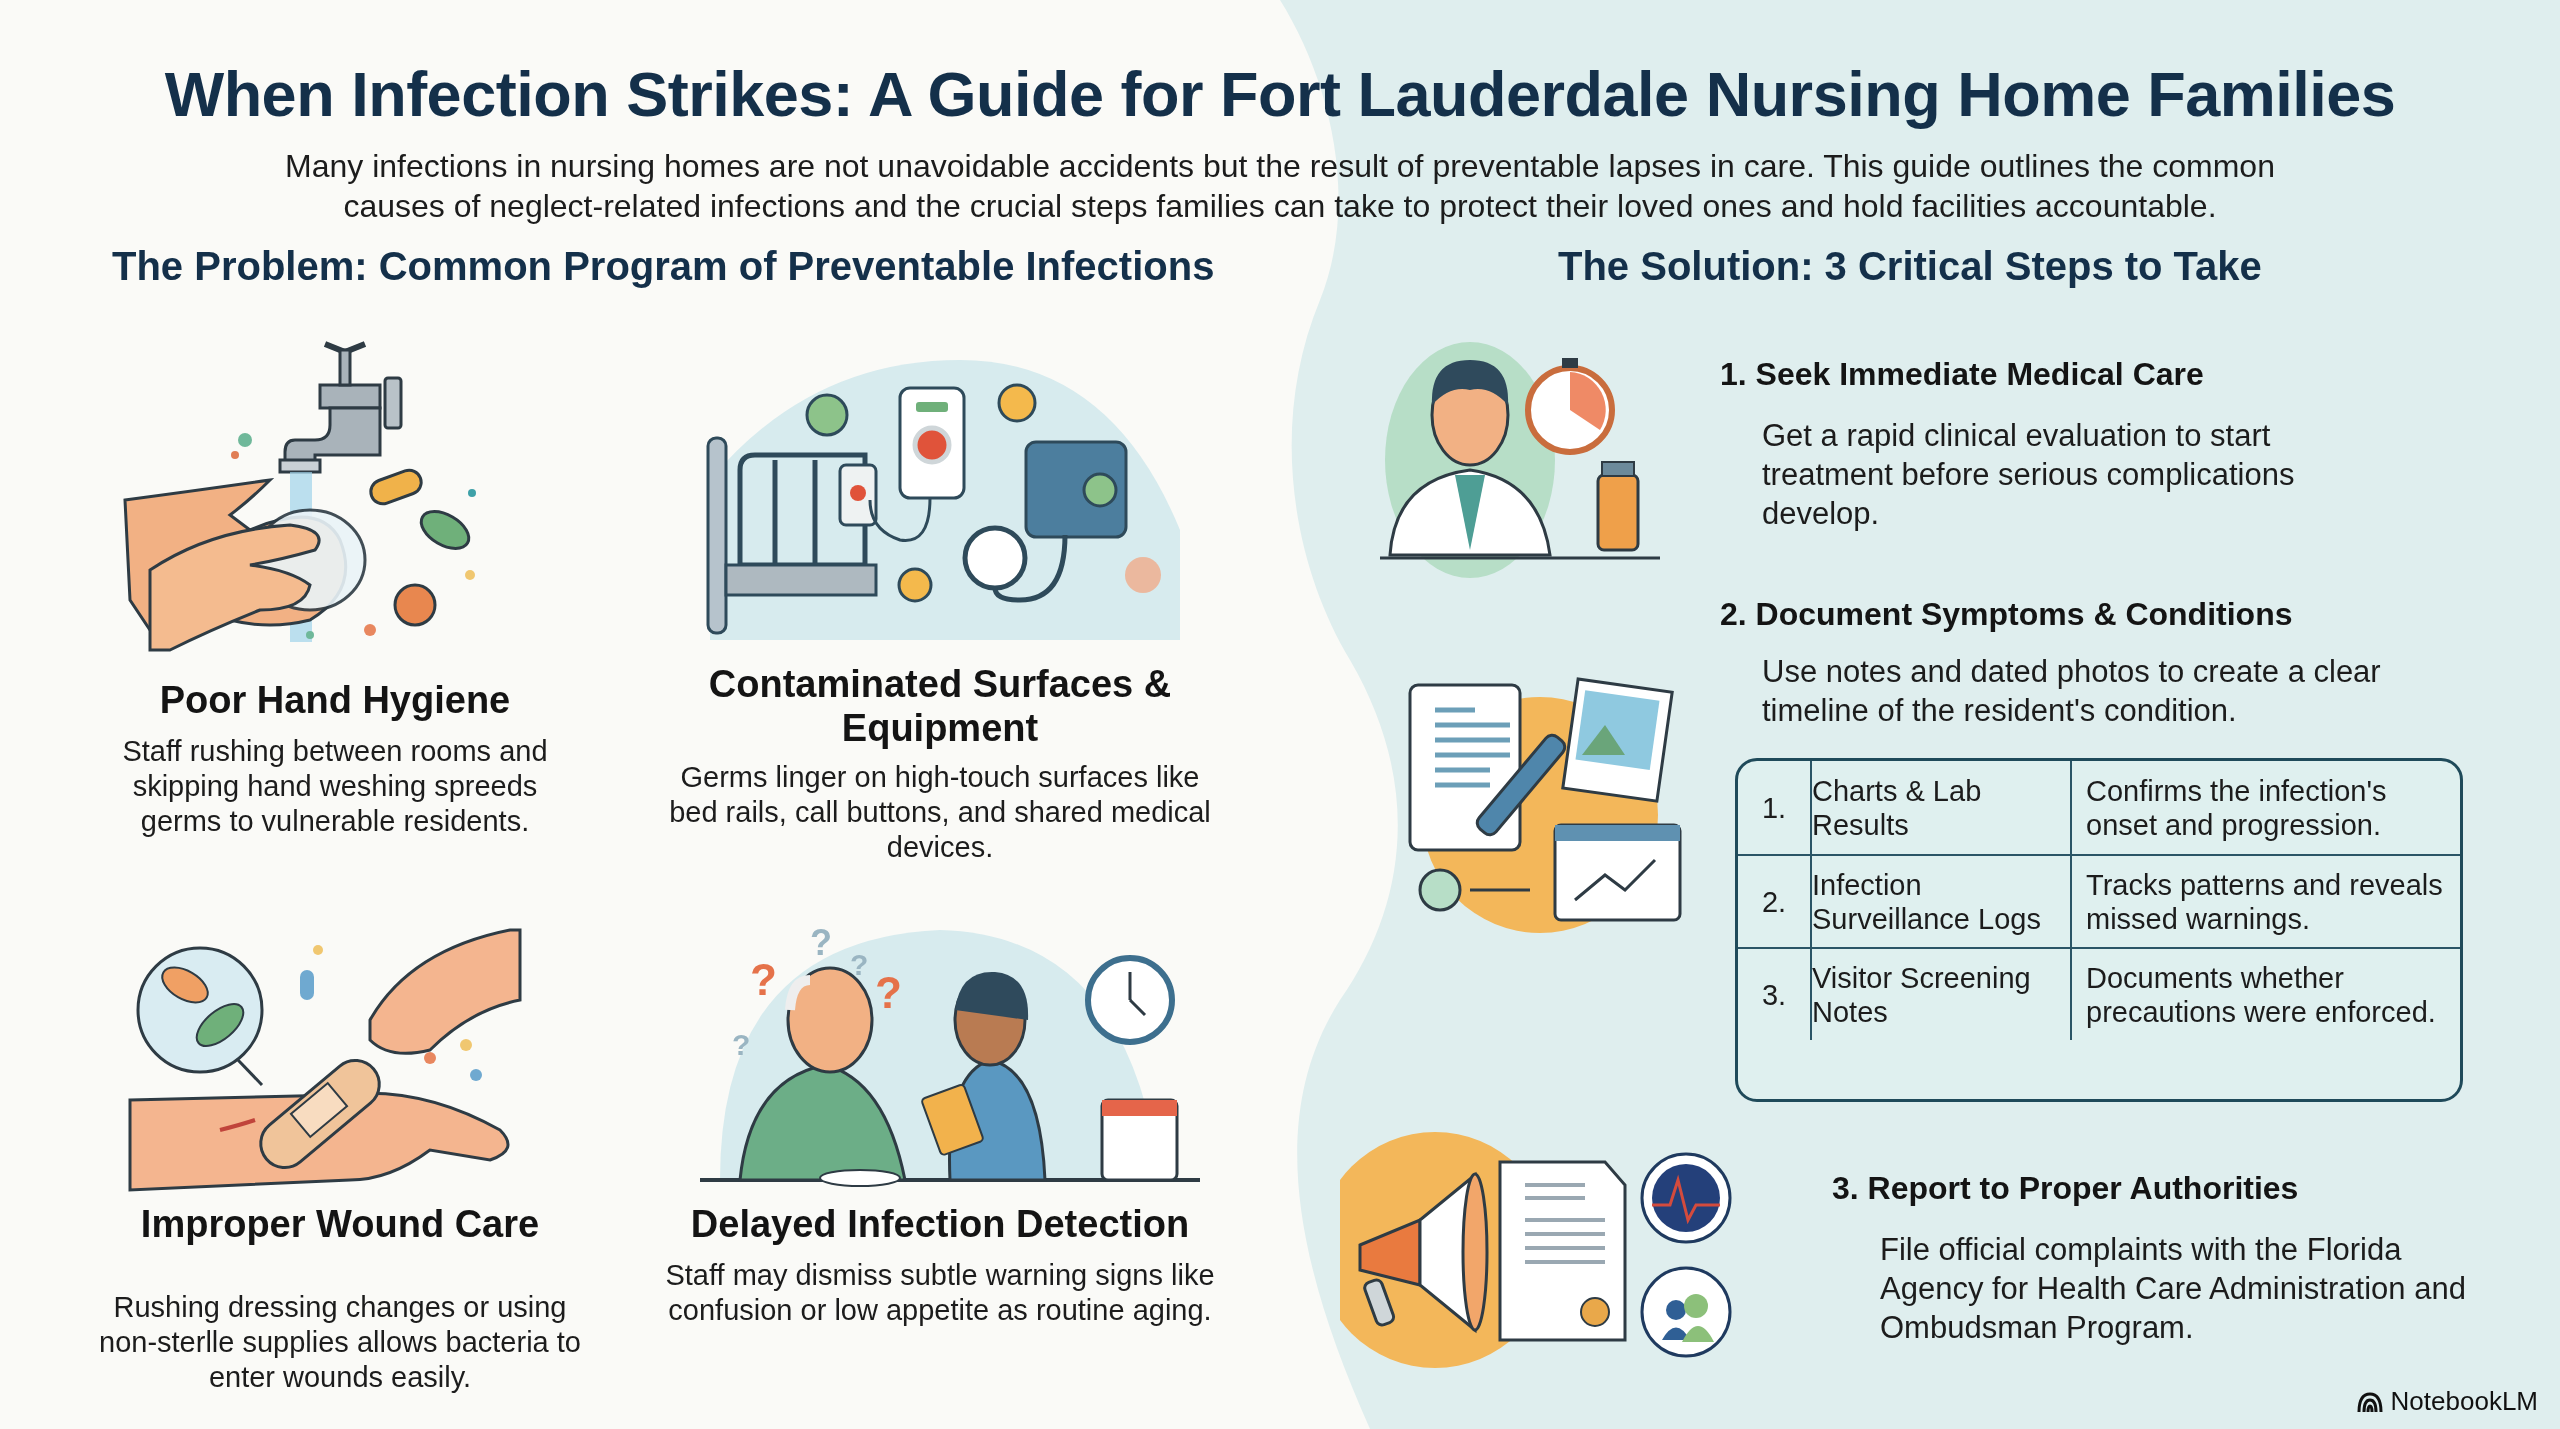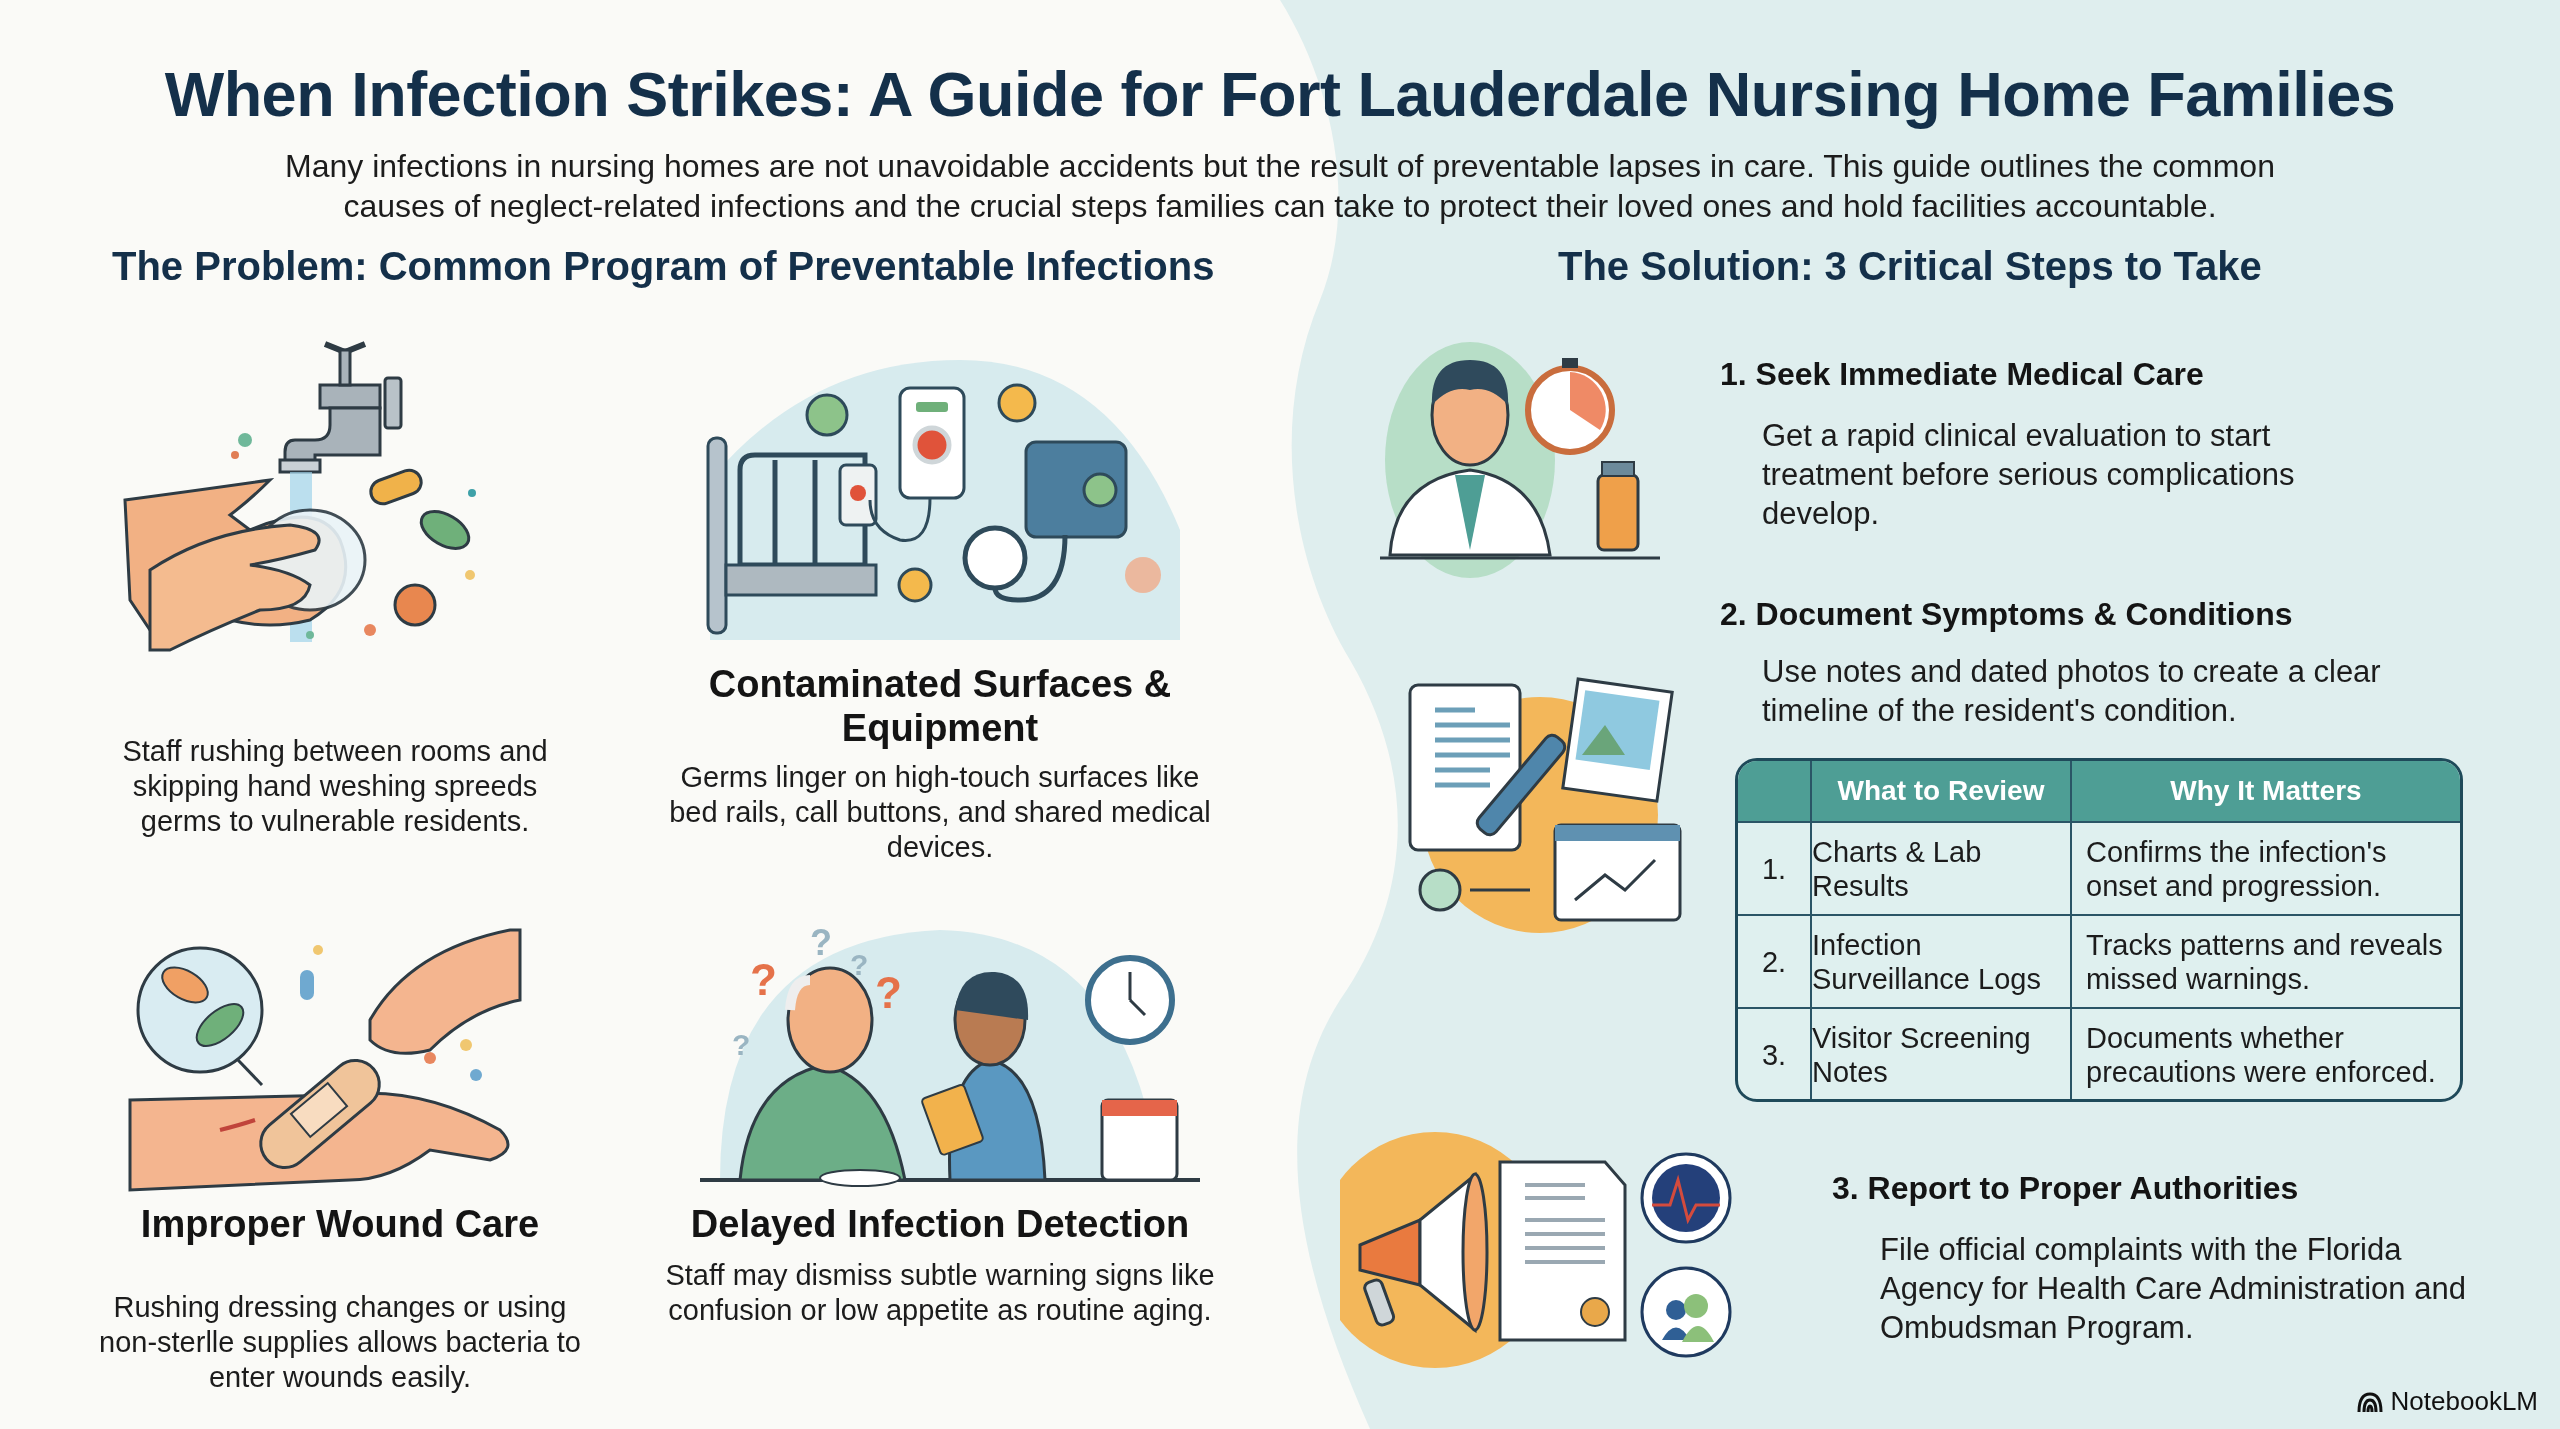--- a/index.html
+++ b/index.html
@@ -141,20 +141,21 @@
       <rect x="280" y="145" width="52" height="24" rx="12" fill="#f0b24a" stroke="#2e3b44" stroke-width="3" transform="rotate(-20 306 157)"></rect>
       <ellipse cx="355" cy="200" rx="26" ry="15" fill="#6fb07a" stroke="#2e3b44" stroke-width="3" transform="rotate(30 355 200)"></ellipse>
       <circle cx="325" cy="275" r="20" fill="#e8874f" stroke="#2e3b44" stroke-width="3"></circle>
       <circle cx="155" cy="110" r="7" fill="#6fb89a"></circle>
       <circle cx="145" cy="125" r="4" fill="#e07d54"></circle>
       <circle cx="382" cy="163" r="4" fill="#3ea1a8"></circle>
       <circle cx="380" cy="245" r="5" fill="#f0c770"></circle>
       <circle cx="280" cy="300" r="6" fill="#e8875f"></circle>
       <circle cx="220" cy="305" r="4" fill="#6fb89a"></circle>
     </svg>
+    <h3>Poor Hand Hygiene</h3>
     <p>Staff rushing between rooms and skipping hand weshing spreeds germs to vulnerable residents.</p>
   </div>
 
   <div class="card" id="card-surfaces">
     <svg class="illus" width="560" height="310" viewBox="0 0 560 310">
       <path d="M50 310 L50 150 Q150 30 300 30 Q450 30 520 200 L520 310 Z" fill="#d7ebee"></path>
       <rect x="48" y="108" width="18" height="195" rx="8" fill="#b6c3cc" stroke="#2e4a5a" stroke-width="3"></rect>
       <path d="M80 140 Q80 125 95 125 L205 125 L205 235 L80 235 Z" fill="none" stroke="#2e4a5a" stroke-width="5"></path>
       <line x1="115" y1="130" x2="115" y2="235" stroke="#2e4a5a" stroke-width="5"></line>
       <line x1="155" y1="130" x2="155" y2="235" stroke="#2e4a5a" stroke-width="5"></line>
@@ -264,25 +265,20 @@
       <rect x="175" y="180" width="125" height="16" fill="#5f91b1"></rect>
       <polyline points="195,255 225,230 245,245 275,215" fill="none" stroke="#2e3b44" stroke-width="3"></polyline>
       <circle cx="60" cy="245" r="20" fill="#b7dec7" stroke="#2e3b44" stroke-width="3"></circle>
       <line x1="90" y1="245" x2="150" y2="245" stroke="#2e3b44" stroke-width="3"></line>
     </svg>
     <h3>2. Document Symptoms &amp; Conditions</h3>
     <p>Use notes and dated photos to create a clear timeline of the resident's condition.</p>
   </div>
 
   <div class="review-table">
-    <div class="row hdr">
-      <div class="cell c0"></div>
-      <div class="cell c1">What to Review</div>
-      <div class="cell c2">Why It Matters</div>
-    </div>
     <div class="row body-row">
       <div class="cell c0">1.</div>
       <div class="cell c1">Charts &amp; Lab Results</div>
       <div class="cell c2">Confirms the infection's onset and progression.</div>
     </div>
     <div class="row body-row">
       <div class="cell c0">2.</div>
       <div class="cell c1">Infection Surveillance Logs</div>
       <div class="cell c2">Tracks patterns and reveals missed warnings.</div>
     </div>

